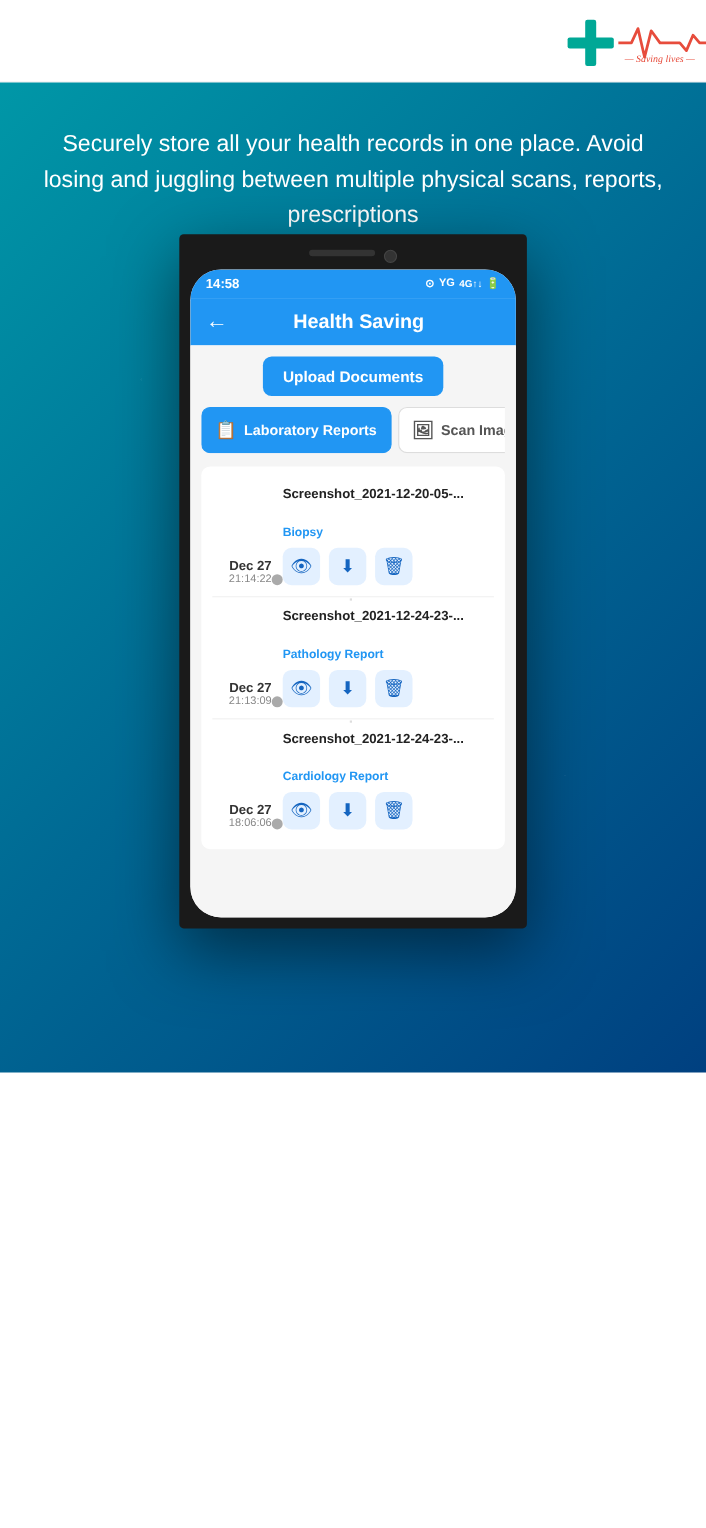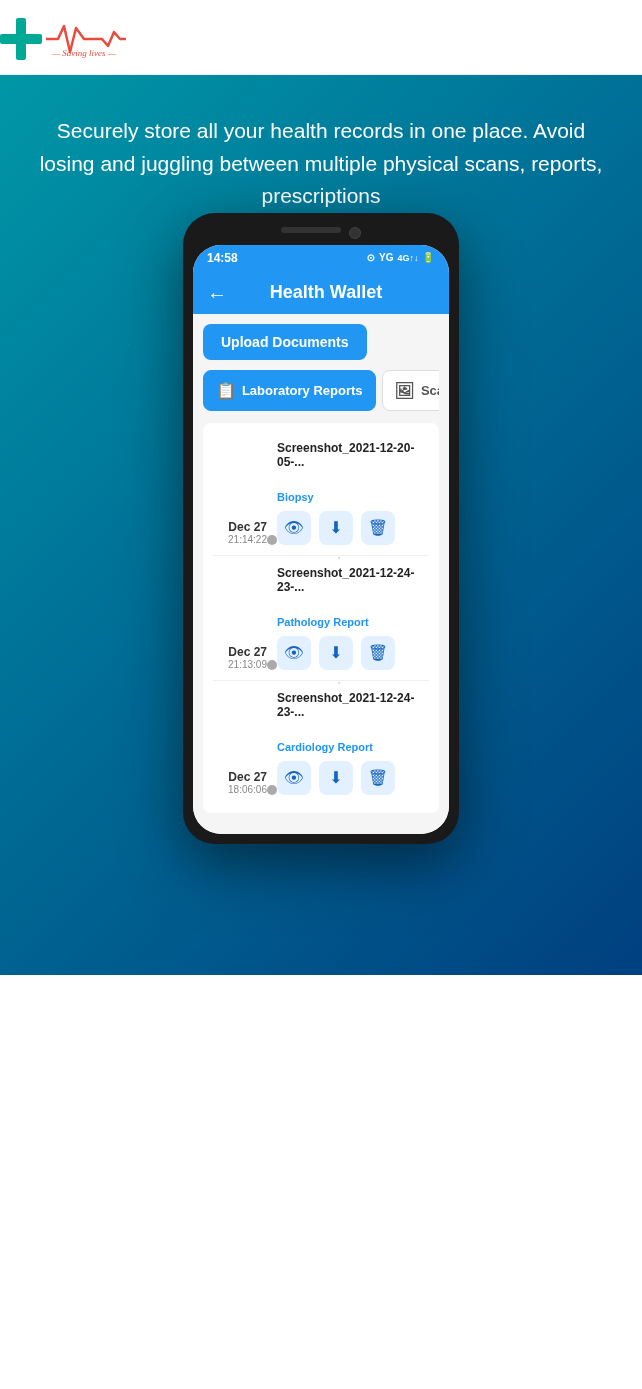--- a/index.html
+++ b/index.html
@@ -9,21 +9,21 @@
       font-family: -apple-system, BlinkMacSystemFont, 'Segoe UI', sans-serif;
       background: #fff;
       overflow-x: hidden;
     }
 
     
     .header {
       background: #fff;
       display: flex;
       align-items: center;
-      justify-content: flex-start;
+      justify-content: flex-end;
       padding: 18px 0 14px;
       border-bottom: 1px solid #eee;
     }
     .logo-container {
       display: flex;
       flex-direction: column;
       align-items: center;
     }
 
     
@@ -62,23 +62,23 @@
     }
 
     
     .phone-wrapper {
       display: flex;
       justify-content: center;
       position: relative;
       z-index: 2;
     }
     .phone {
-      width: 276px;
+      width: 316px;
       background: #1a1a1a;
-      border-radius: 32px;
+      border-radius: 4px;
       padding: 14px 10px 10px;
       box-shadow: 0 20px 60px rgba(0,0,0,0.5);
       position: relative;
     }
     .phone-notch-area {
       display: flex;
       justify-content: center;
       margin-bottom: 6px;
     }
     .phone-camera {
@@ -131,21 +131,21 @@
     }
 
     
     .app-content {
       background: #f5f5f5;
       min-height: 520px;
       padding: 10px;
     }
     .upload-btn {
       display: flex;
-      justify-content: flex-start;
+      justify-content: center;
       margin-bottom: 10px;
     }
     .upload-button {
       background: #2196F3;
       color: #fff;
       border: none;
       border-radius: 8px;
       padding: 10px 18px;
       font-size: 14px;
       font-weight: 600;
@@ -282,21 +282,21 @@
           <div class="status-icons">
             <span>⊙</span>
             <span style="font-size:10px;">YG</span>
             <span style="font-size:9px;">4G↑↓</span>
             <span>🔋</span>
           </div>
         </div>
 
         <div class="app-header">
           <span class="app-back">←</span>
-          <span class="app-title">Health Wallet</span>
+          <span class="app-title">Health Saving</span>
         </div>
 
         <div class="app-content">
 
           <div class="upload-btn">
             <button class="upload-button">Upload Documents</button>
           </div>
 
           <div class="category-tabs">
             <div class="cat-tab active">

